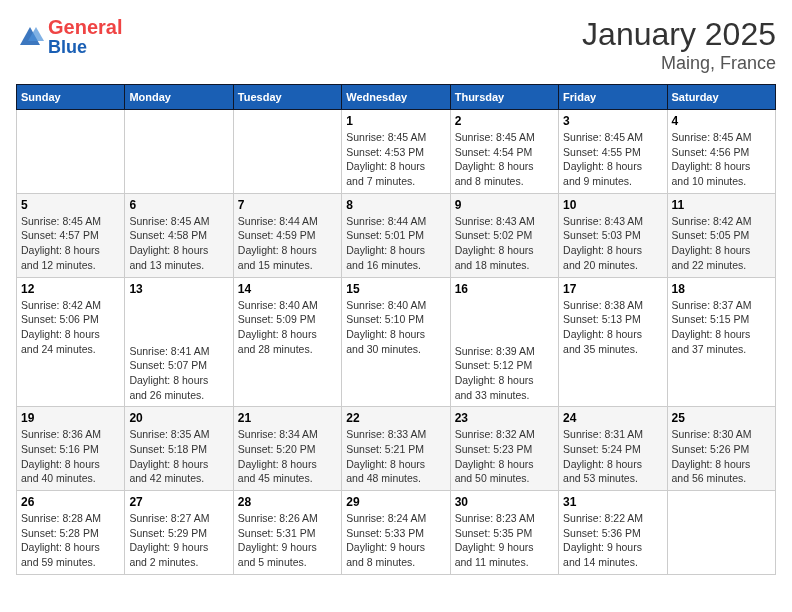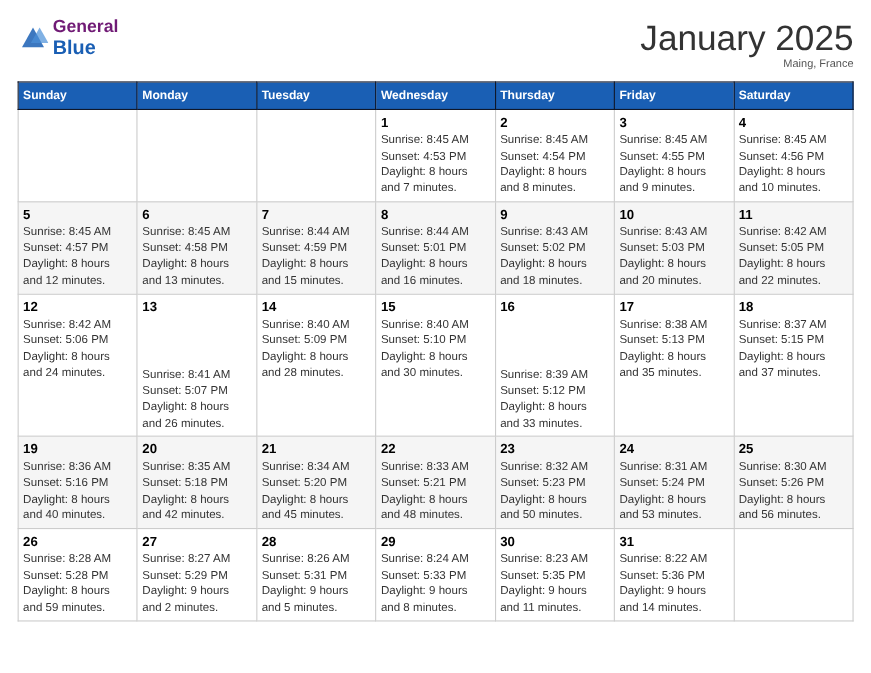--- a/index.html
+++ b/index.html
@@ -19,23 +19,23 @@
     .logo {
       display: flex;
       align-items: center;
     }
     .logo-text {
       display: flex;
       flex-direction: column;
       line-height: 1.1;
     }
     .logo-general {
-      font-size: 16px;
+      font-size: 20px;
       font-weight: bold;
-      color: #701a75;
+      color: #ef4444;
     }
     .logo-blue {
       font-size: 18px;
       font-weight: bold;
       color: #1a5fb4;
     }
     .logo-icon {
       width: 28px;
       height: 28px;
       margin-right: 4px;
@@ -43,21 +43,21 @@
     .title-area {
       text-align: right;
       margin-left: 20px;
     }
     .month-title {
       font-size: 32px;
       color: #333;
       font-weight: normal;
     }
     .location {
-      font-size: 10px;
+      font-size: 18px;
       color: #555;
     }
     .calendar {
       width: 100%;
       border-collapse: collapse;
       font-size: 11px;
     }
     .calendar th {
       background: #1a5fb4;
       color: #fff;

